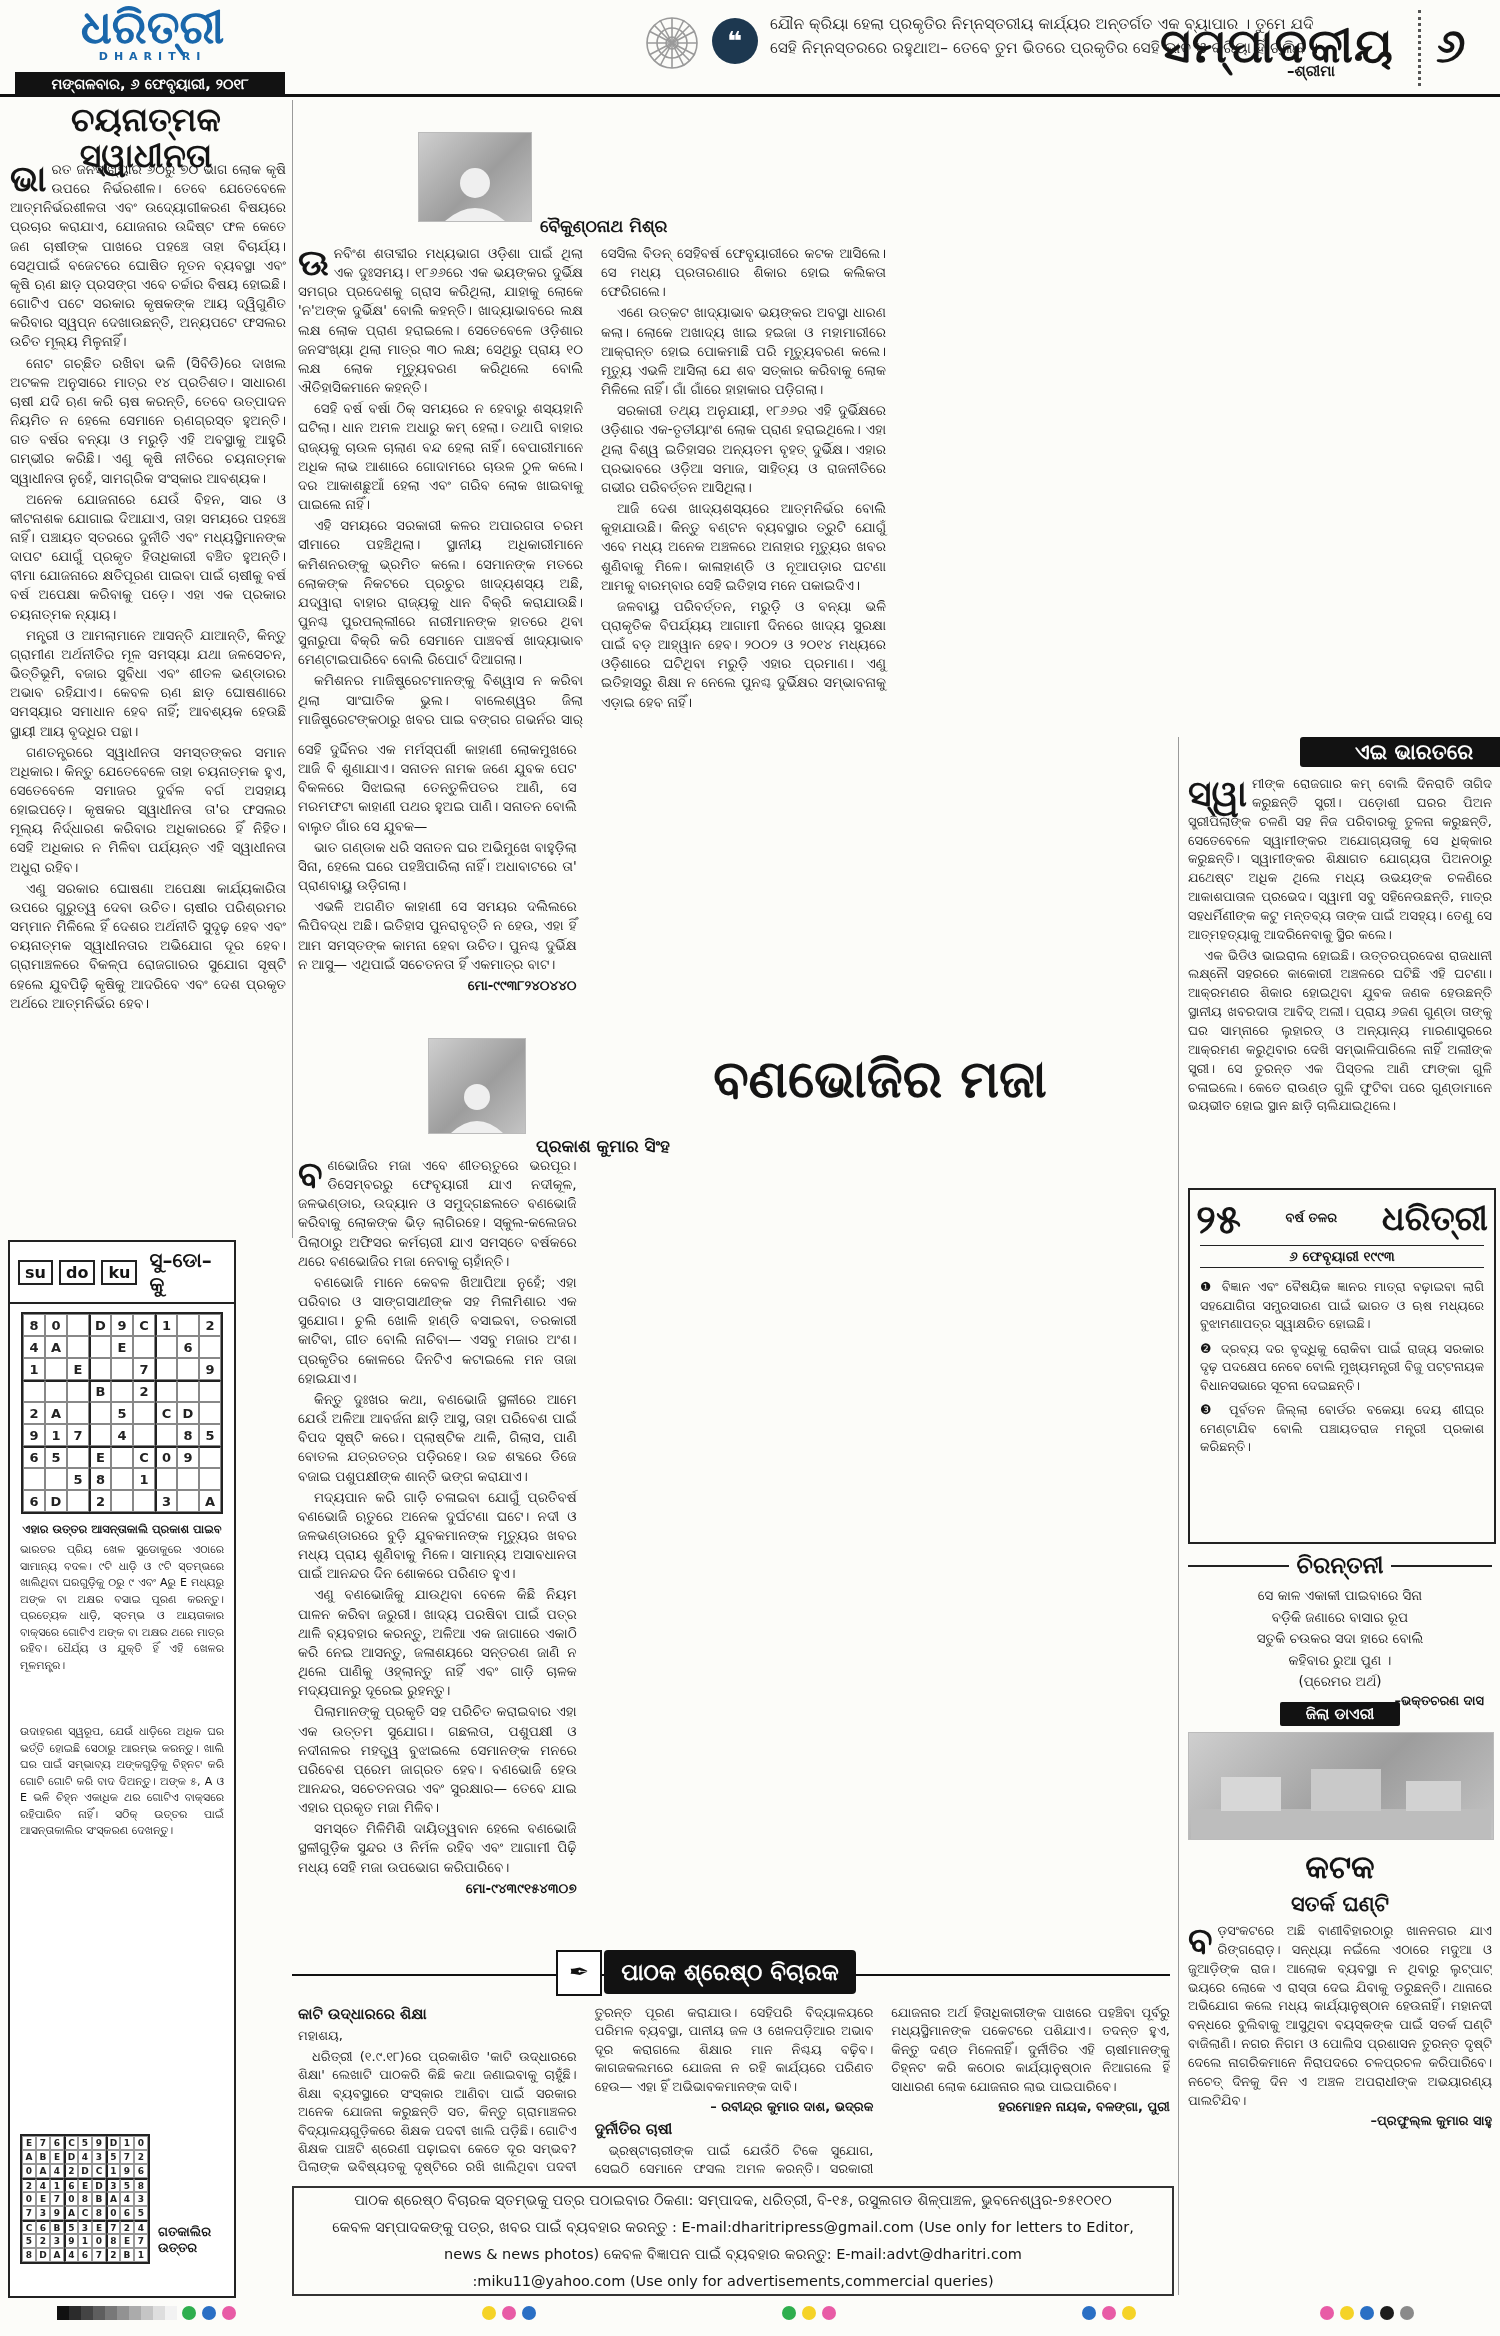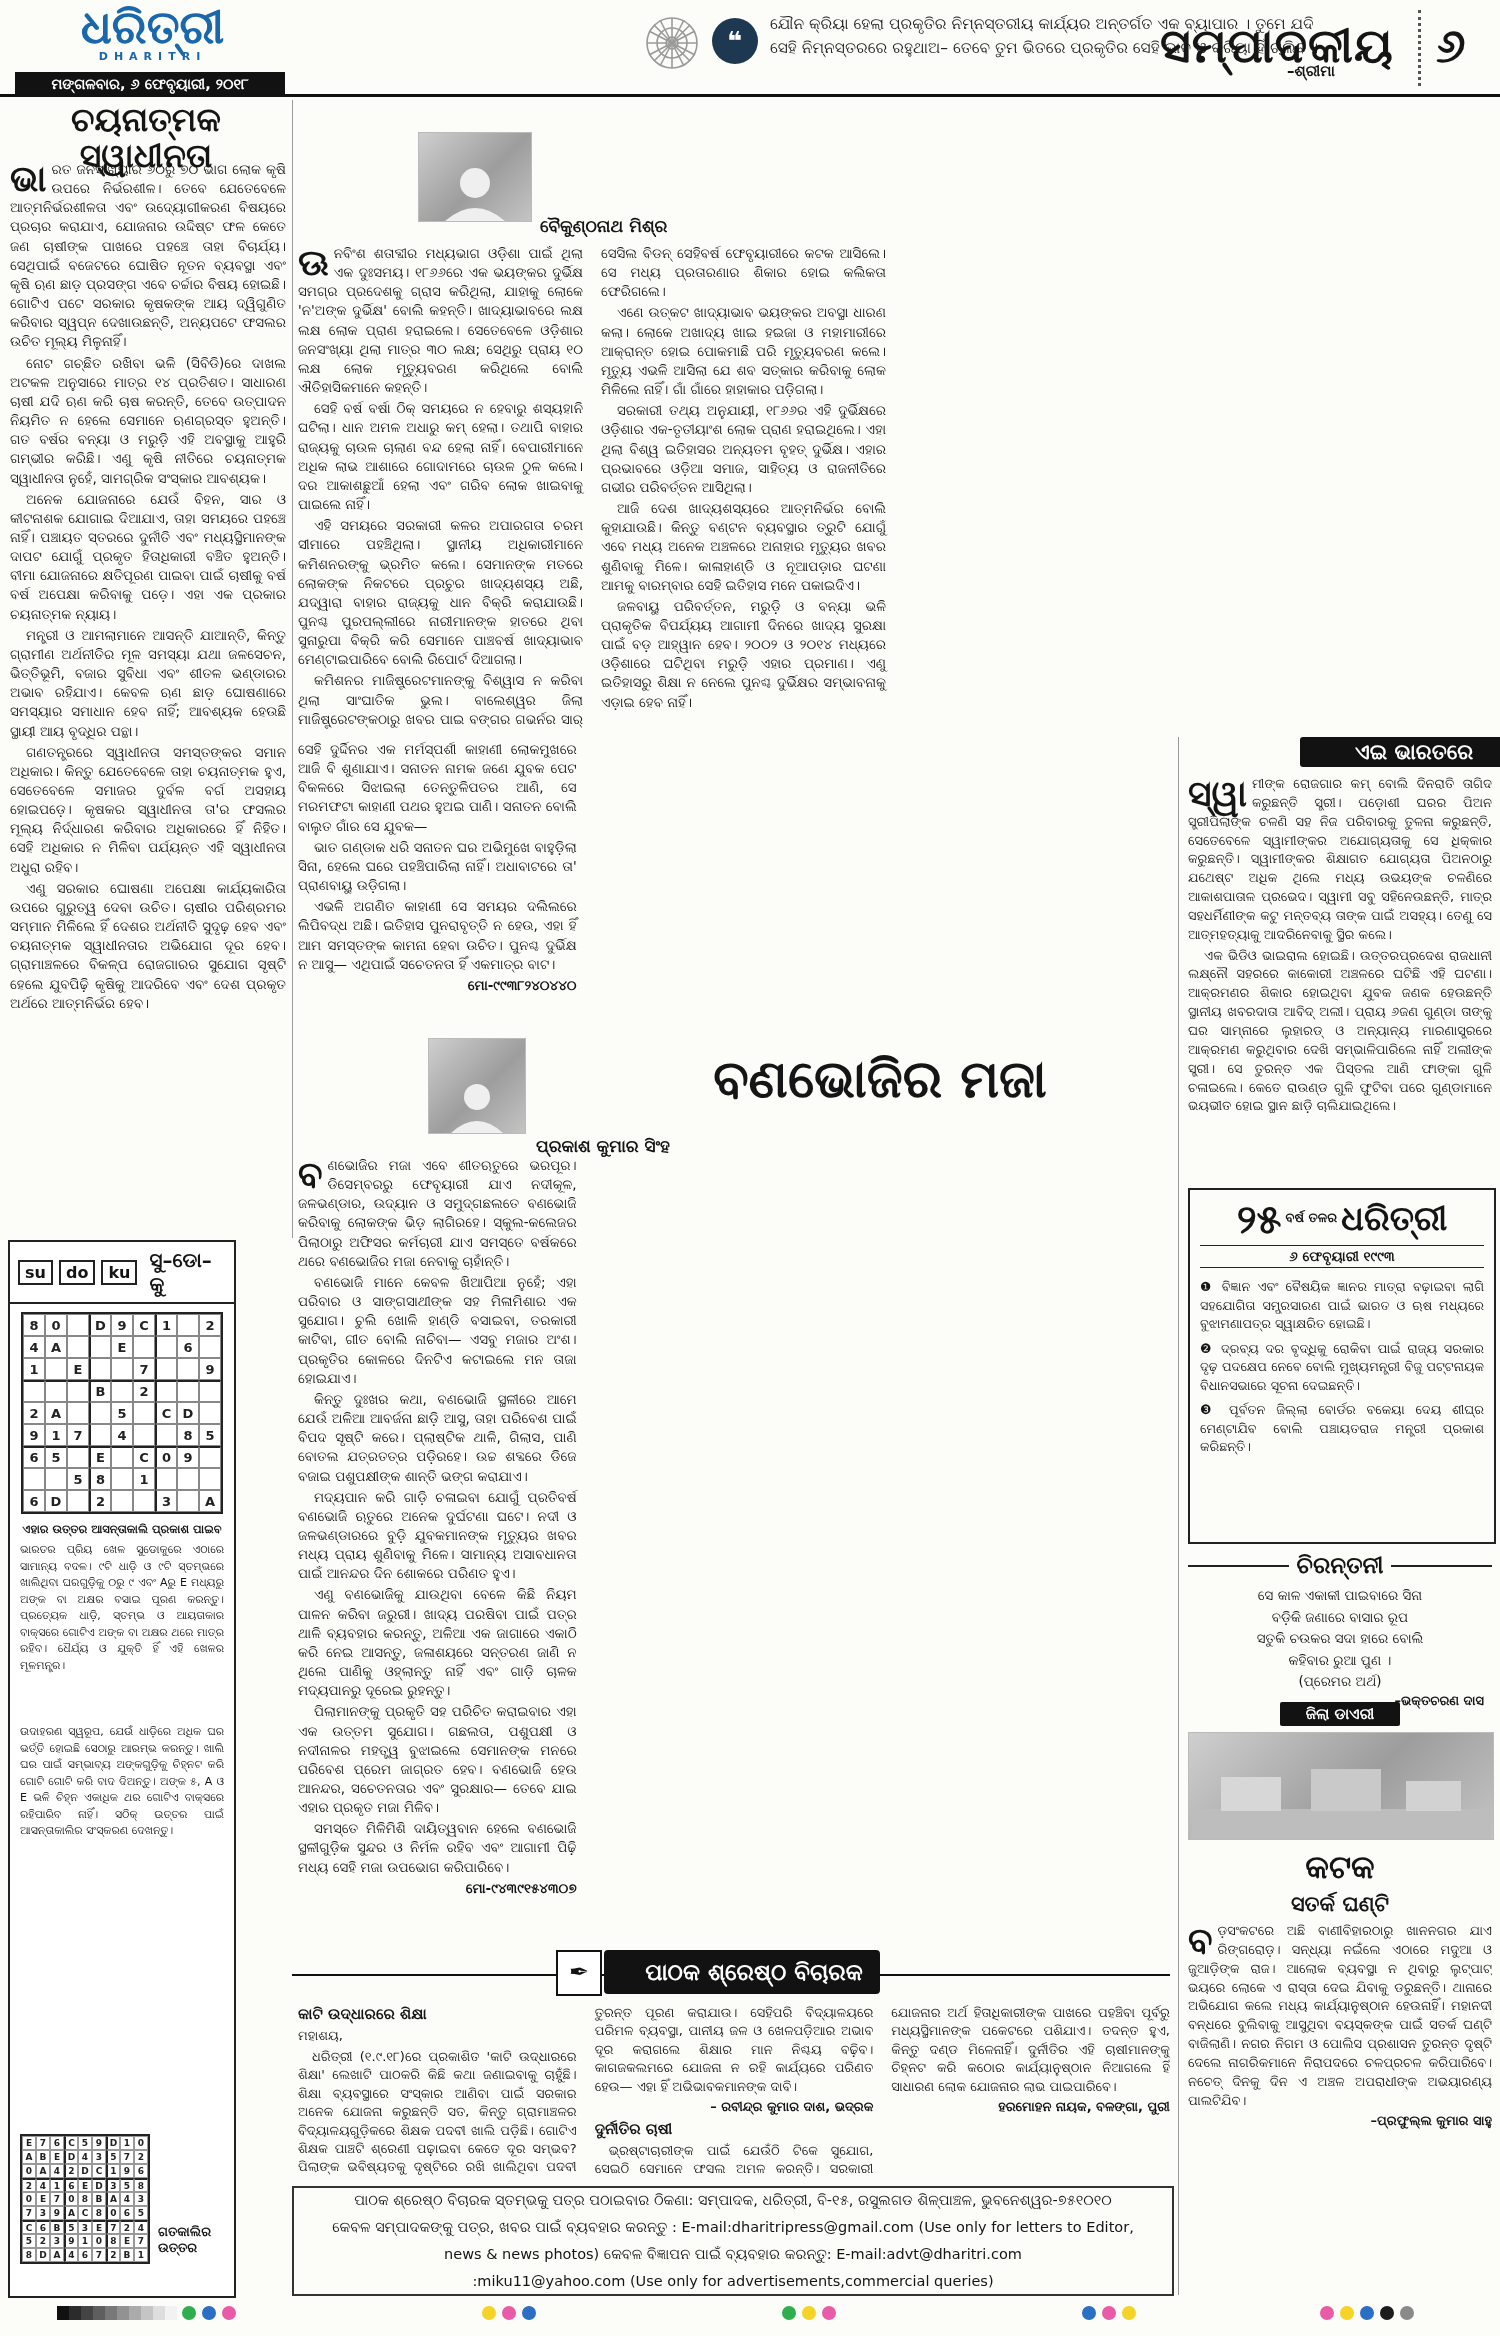--- a/index.html
+++ b/index.html
@@ -38,21 +38,21 @@
   .verse p{text-indent:0;margin:0;line-height:1.5;}
   .sig{text-align:right;font-weight:bold;text-indent:0 !important;}
   .photo{background:linear-gradient(135deg,#cfcfcf,#9d9d9d 55%,#c4c4c4);border:1px solid #bbb;
          display:flex;align-items:flex-end;justify-content:center;overflow:hidden;}
   .photo svg{display:block;}
   
   .blackbox{background:#121212;color:#fff;font-weight:bold;text-align:center;}
   .ei-head{font-size:21px;line-height:30px;height:30px;border-radius:3px;}
   .story{font-size:13px;line-height:1.45;text-align:justify;overflow:hidden;}
   .yearsbox{border:2px solid #222;}
-  .yb-head{display:flex;align-items:center;justify-content:center;gap:4px;padding:8px 6px 2px 6px;}
+  .yb-head{display:flex;align-items:center;justify-content:space-between;gap:4px;padding:8px 6px 2px 6px;}
   .yb-25{font-size:40px;font-weight:bold;line-height:0.9;}
   .yb-small{font-size:13px;font-weight:bold;line-height:1.15;}
   .yb-logo{font-size:34px;font-weight:bold;}
   .yb-date{text-align:center;font-size:13.5px;font-weight:bold;border-top:1px solid #222;
            border-bottom:1px solid #222;margin:4px 10px;padding:2px 0;}
   .yb-items{padding:6px 10px;font-size:12.8px;line-height:1.45;text-align:justify;overflow:hidden;}
   .yb-items p{margin:0 0 6px 0;}
   .chir-title{font-size:23px;font-weight:bold;text-align:center;display:flex;align-items:center;gap:8px;}
   .chir-title:before,.chir-title:after{content:"";flex:1;border-top:2px solid #222;}
   .chir-lines{text-align:center;font-size:13.5px;line-height:1.6;}
@@ -219,21 +219,21 @@
   <div class="abs headline-lg" style="left:640px;top:1052px;width:480px;">ବଣଭୋଜିର ମଜା</div>
 
   <div class="abs body-cols cols-3" style="left:298px;top:1156px;width:872px;height:790px;">
     <p class="first"><span class="dropcap">ବ</span><span>ଣଭୋଜିର ମଜା ଏବେ ଶୀତଋତୁରେ ଭରପୂର। ଡିସେମ୍ବରରୁ ଫେବୃୟାରୀ ଯାଏ ନଦୀକୂଳ, ଜଳଭଣ୍ଡାର, ଉଦ୍ୟାନ ଓ ସମୁଦ୍ଗଛଲତେ ବଣଭୋଜି କରିବାକୁ ଲୋକଙ୍କ ଭିଡ଼ ଲାଗିରହେ। ସ୍କୁଲ-କଲେଜର ପିଲାଠାରୁ ଅଫିସର କର୍ମଚାରୀ ଯାଏ ସମସ୍ତେ ବର୍ଷକରେ ଥରେ ବଣଭୋଜିର ମଜା ନେବାକୁ ଚାହାଁନ୍ତି।</span></p>
     <div class="flow"><p>ବଣଭୋଜି ମାନେ କେବଳ ଖିଆପିଆ ନୁହେଁ; ଏହା ପରିବାର ଓ ସାଙ୍ଗସାଥୀଙ୍କ ସହ ମିଳାମିଶାର ଏକ ସୁଯୋଗ। ଚୁଲି ଖୋଳି ହାଣ୍ଡି ବସାଇବା, ତରକାରୀ କାଟିବା, ଗୀତ ବୋଲି ନାଚିବା— ଏସବୁ ମଜାର ଅଂଶ। ପ୍ରକୃତିର କୋଳରେ ଦିନଟିଏ କଟାଇଲେ ମନ ତାଜା ହୋଇଯାଏ।</p><p>କିନ୍ତୁ ଦୁଃଖର କଥା, ବଣଭୋଜି ସ୍ଥଳୀରେ ଆମେ ଯେଉଁ ଅଳିଆ ଆବର୍ଜନା ଛାଡ଼ି ଆସୁ, ତାହା ପରିବେଶ ପାଇଁ ବିପଦ ସୃଷ୍ଟି କରେ। ପ୍ଲାଷ୍ଟିକ ଥାଳି, ଗିଲାସ, ପାଣି ବୋତଲ ଯତ୍ରତତ୍ର ପଡ଼ିରହେ। ଉଚ୍ଚ ଶବ୍ଦରେ ଡିଜେ ବଜାଇ ପଶୁପକ୍ଷୀଙ୍କ ଶାନ୍ତି ଭଙ୍ଗ କରାଯାଏ।</p><p>ମଦ୍ୟପାନ କରି ଗାଡ଼ି ଚଳାଇବା ଯୋଗୁଁ ପ୍ରତିବର୍ଷ ବଣଭୋଜି ଋତୁରେ ଅନେକ ଦୁର୍ଘଟଣା ଘଟେ। ନଦୀ ଓ ଜଳଭଣ୍ଡାରରେ ବୁଡ଼ି ଯୁବକମାନଙ୍କ ମୃତ୍ୟୁର ଖବର ମଧ୍ୟ ପ୍ରାୟ ଶୁଣିବାକୁ ମିଳେ। ସାମାନ୍ୟ ଅସାବଧାନତା ପାଇଁ ଆନନ୍ଦର ଦିନ ଶୋକରେ ପରିଣତ ହୁଏ।</p><p>ଏଣୁ ବଣଭୋଜିକୁ ଯାଉଥିବା ବେଳେ କିଛି ନିୟମ ପାଳନ କରିବା ଜରୁରୀ। ଖାଦ୍ୟ ପରଷିବା ପାଇଁ ପତ୍ର ଥାଳି ବ୍ୟବହାର କରନ୍ତୁ, ଅଳିଆ ଏକ ଜାଗାରେ ଏକାଠି କରି ନେଇ ଆସନ୍ତୁ, ଜଳାଶୟରେ ସନ୍ତରଣ ଜାଣି ନ ଥିଲେ ପାଣିକୁ ଓହ୍ଲାନ୍ତୁ ନାହିଁ ଏବଂ ଗାଡ଼ି ଚାଳକ ମଦ୍ୟପାନରୁ ଦୂରେଇ ରୁହନ୍ତୁ।</p><p>ପିଲାମାନଙ୍କୁ ପ୍ରକୃତି ସହ ପରିଚିତ କରାଇବାର ଏହା ଏକ ଉତ୍ତମ ସୁଯୋଗ। ଗଛଲତା, ପଶୁପକ୍ଷୀ ଓ ନଦୀନାଳର ମହତ୍ତ୍ୱ ବୁଝାଇଲେ ସେମାନଙ୍କ ମନରେ ପରିବେଶ ପ୍ରେମ ଜାଗ୍ରତ ହେବ। ବଣଭୋଜି ହେଉ ଆନନ୍ଦର, ସଚେତନତାର ଏବଂ ସୁରକ୍ଷାର— ତେବେ ଯାଇ ଏହାର ପ୍ରକୃତ ମଜା ମିଳିବ।</p><p>ସମସ୍ତେ ମିଳିମିଶି ଦାୟିତ୍ୱବାନ ହେଲେ ବଣଭୋଜି ସ୍ଥଳୀଗୁଡ଼ିକ ସୁନ୍ଦର ଓ ନିର୍ମଳ ରହିବ ଏବଂ ଆଗାମୀ ପିଢ଼ି ମଧ୍ୟ ସେହି ମଜା ଉପଭୋଗ କରିପାରିବେ।</p></div>
     <p class="sig">ମୋ-୯୪୩୯୧୫୪୩୦୭</p>
   </div>
 
   <div class="abs rule-h" style="left:292px;top:1974px;width:878px;height:2px;"></div>
   <div class="abs badge-icon" style="left:556px;top:1950px;">✒</div>
-  <div class="abs badge" style="left:604px;top:1950px;width:252px;padding-left:24px;">ପାଠକ ଶ୍ରେଷ୍ଠ ବିଚାରକ</div>
+  <div class="abs badge" style="left:604px;top:1950px;width:252px;">ପାଠକ ଶ୍ରେଷ୍ଠ ବିଚାରକ</div>
 
   <div class="abs letters" style="left:298px;top:2004px;width:872px;height:176px;">
     <h4>କାଟି ଉଦ୍ଧାରରେ ଶିକ୍ଷା</h4>
     <p class="nofirst">ମହାଶୟ,</p>
     <p>ଧରିତ୍ରୀ (୧.୯.୧୮)ରେ ପ୍ରକାଶିତ 'କାଟି ଉଦ୍ଧାରରେ ଶିକ୍ଷା' ଲେଖାଟି ପାଠକରି କିଛି କଥା ଜଣାଇବାକୁ ଚାହୁଁଛି। ଶିକ୍ଷା ବ୍ୟବସ୍ଥାରେ ସଂସ୍କାର ଆଣିବା ପାଇଁ ସରକାର ଅନେକ ଯୋଜନା କରୁଛନ୍ତି ସତ, କିନ୍ତୁ ଗ୍ରାମାଞ୍ଚଳର ବିଦ୍ୟାଳୟଗୁଡ଼ିକରେ ଶିକ୍ଷକ ପଦବୀ ଖାଲି ପଡ଼ିଛି। ଗୋଟିଏ ଶିକ୍ଷକ ପାଞ୍ଚଟି ଶ୍ରେଣୀ ପଢ଼ାଇବା କେତେ ଦୂର ସମ୍ଭବ? ପିଲାଙ୍କ ଭବିଷ୍ୟତକୁ ଦୃଷ୍ଟିରେ ରଖି ଖାଲିଥିବା ପଦବୀ ତୁରନ୍ତ ପୂରଣ କରାଯାଉ। ସେହିପରି ବିଦ୍ୟାଳୟରେ ପରିମଳ ବ୍ୟବସ୍ଥା, ପାନୀୟ ଜଳ ଓ ଖେଳପଡ଼ିଆର ଅଭାବ ଦୂର କରାଗଲେ ଶିକ୍ଷାର ମାନ ନିଶ୍ଚୟ ବଢ଼ିବ। କାଗଜକଲମରେ ଯୋଜନା ନ ରହି କାର୍ଯ୍ୟରେ ପରିଣତ ହେଉ— ଏହା ହିଁ ଅଭିଭାବକମାନଙ୍କ ଦାବି।</p>
     <p class="sig">– ରବୀନ୍ଦ୍ର କୁମାର ଦାଶ, ଭଦ୍ରକ</p>
     <h4>ଦୁର୍ନୀତିର ଚାଷୀ</h4>
     <p>ଭ୍ରଷ୍ଟାଚାରୀଙ୍କ ପାଇଁ ଯେଉଁଠି ଟିକେ ସୁଯୋଗ, ସେଇଠି ସେମାନେ ଫସଲ ଅମଳ କରନ୍ତି। ସରକାରୀ ଯୋଜନାର ଅର୍ଥ ହିତାଧିକାରୀଙ୍କ ପାଖରେ ପହଞ୍ଚିବା ପୂର୍ବରୁ ମଧ୍ୟସ୍ଥିମାନଙ୍କ ପକେଟରେ ପଶିଯାଏ। ତଦନ୍ତ ହୁଏ, କିନ୍ତୁ ଦଣ୍ଡ ମିଳେନାହିଁ। ଦୁର୍ନୀତିର ଏହି ଚାଷୀମାନଙ୍କୁ ଚିହ୍ନଟ କରି କଠୋର କାର୍ଯ୍ୟାନୁଷ୍ଠାନ ନିଆଗଲେ ହିଁ ସାଧାରଣ ଲୋକ ଯୋଜନାର ଲାଭ ପାଇପାରିବେ।</p>
     <p class="sig">ହରମୋହନ ନାୟକ, ବଳଙ୍ଗା, ପୁରୀ</p>
   </div>

